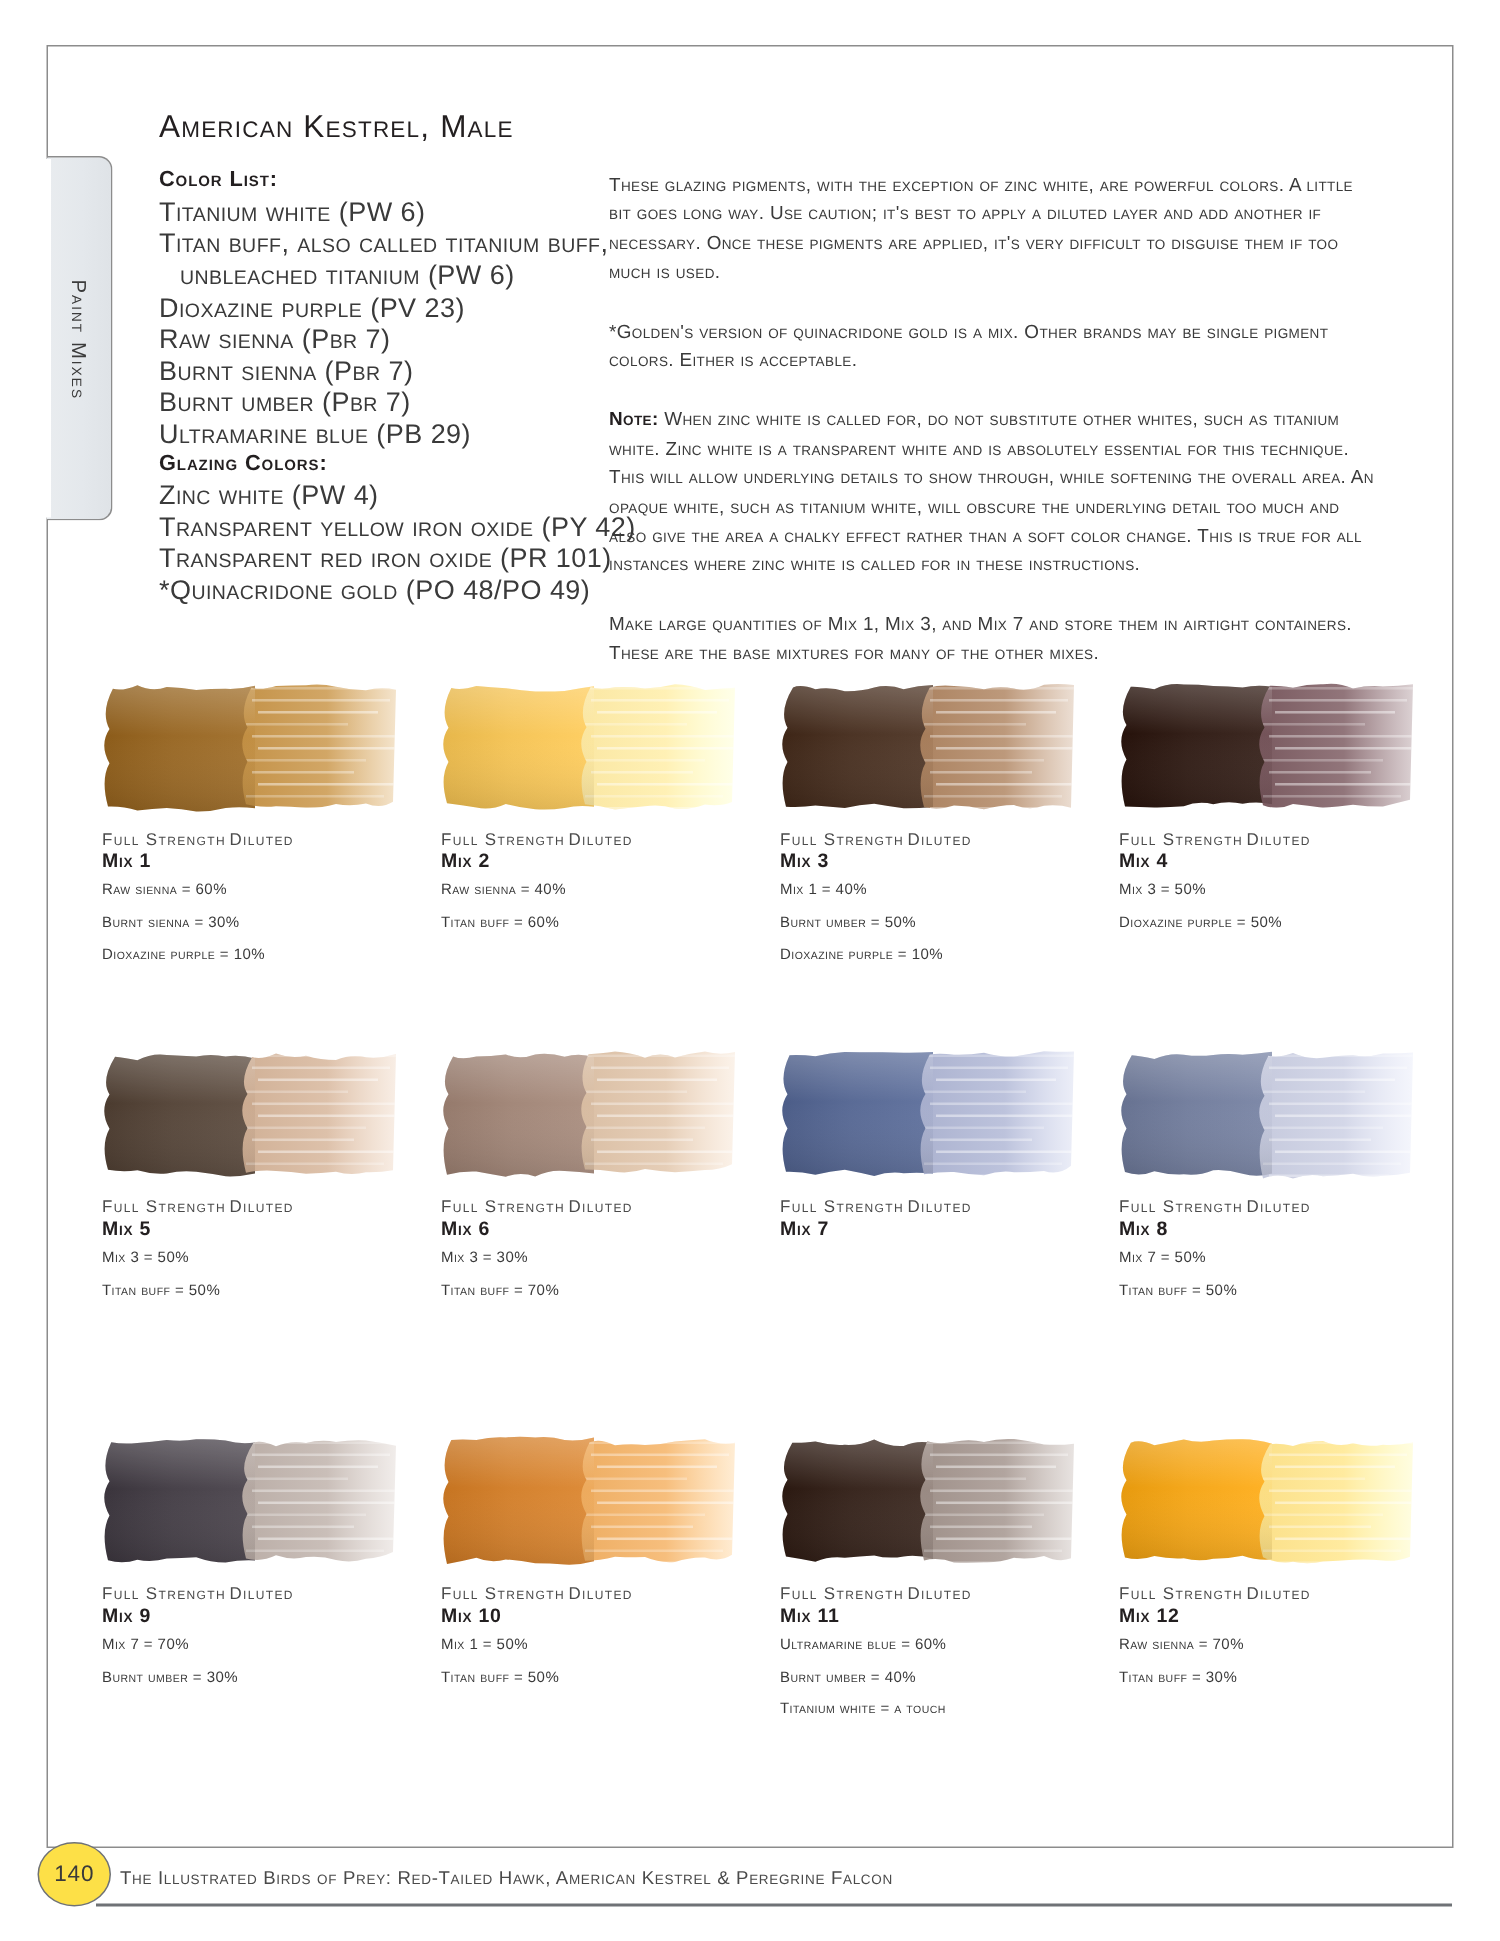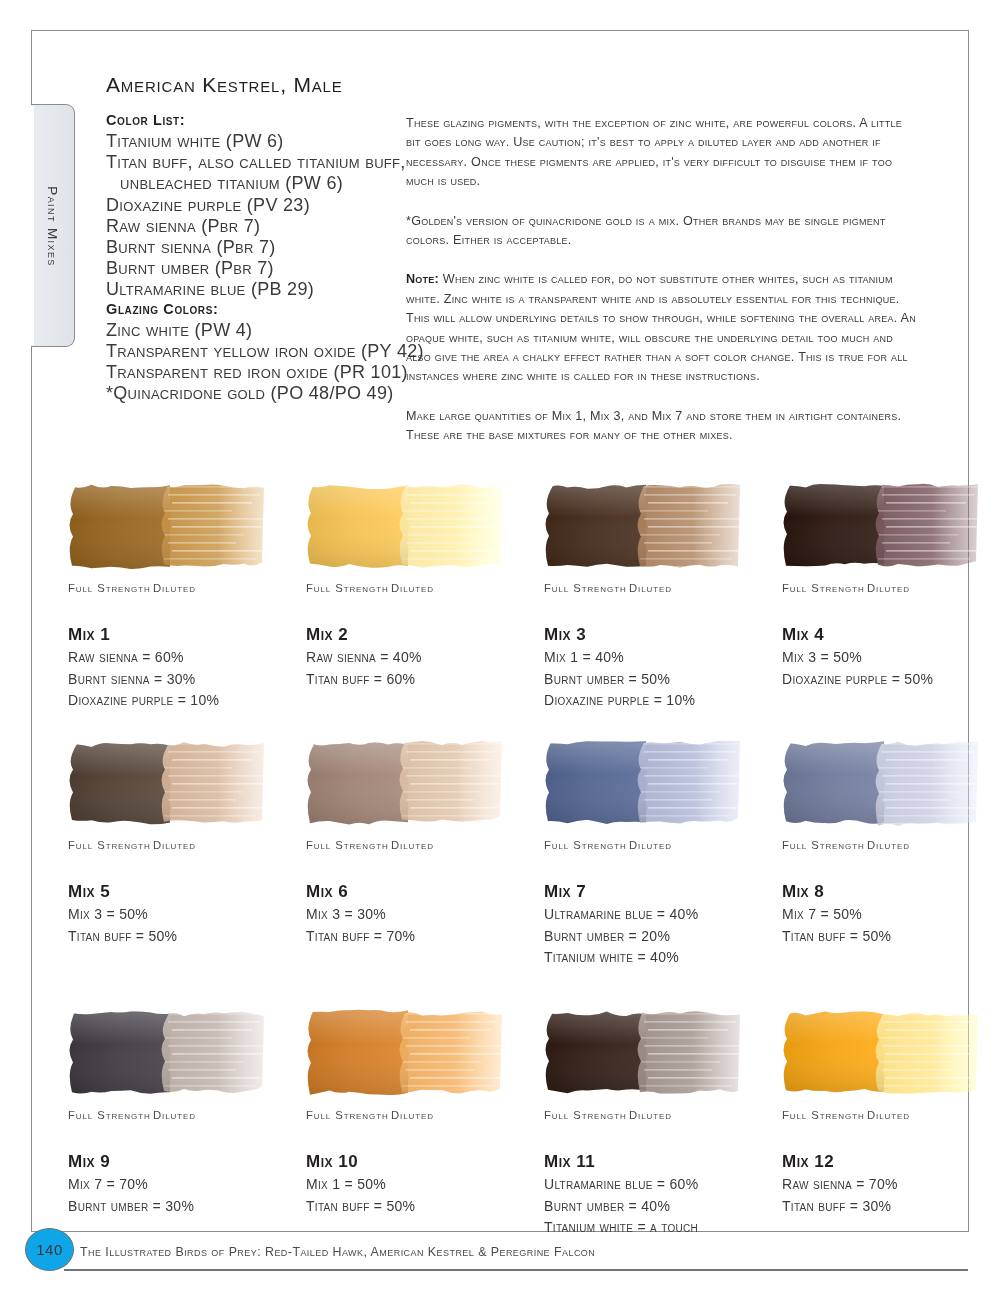--- a/index.html
+++ b/index.html
@@ -135,27 +135,26 @@
   }
   #right-col p .lead {
     font-weight: 700;
     color: #231f20;
   }
 
   
   #mix-grid {
     position: absolute;
     left: 68px;
-    top: 482px;
+    top: 454px;
     width: 880px;
     display: grid;
     grid-template-columns: repeat(4, 226px);
     grid-column-gap: 0px;
     grid-row-gap: 0px;
-    gap: 12px;
   }
   .mix-cell { position: relative; }
   .mix-r1 { height: 245px; }
   .mix-r2 { height: 258px; }
 
   .swatch {
     position: relative;
     width: 196px;
     height: 88px;
     overflow: visible;
@@ -167,34 +166,34 @@
     font-size: 11.3px;
     font-variant: small-caps;
     letter-spacing: 0.9px;
     color: #4a4a4a;
     display: flex;
   }
   .strength-row .s-full { width: 85px; }
   .strength-row .s-dil  { }
 
   .mix-name {
-    margin-top: 31px;
-    font-size: 17px;
+    margin-top: 0;
+    font-size: 13px;
     font-weight: 700;
     font-variant: small-caps;
     letter-spacing: 0.5px;
     color: #231f20;
   }
   ul.recipe {
     list-style: none;
     margin: 2px 0 0 0;
     padding: 0;
   }
   ul.recipe li {
-    font-size: 14px;
+    font-size: 10px;
     font-variant: small-caps;
     letter-spacing: 0.3px;
     line-height: 21.5px;
     color: #3a3a3a;
     white-space: nowrap;
   }
 
   
   #footer-rule {
     position: absolute;
@@ -205,21 +204,21 @@
     background: #6f7276;
   }
   #page-number {
     position: absolute;
     left: 25px;
     top: 1228px;
     width: 47px;
     height: 41px;
     border: 1.4px solid #6f7276;
     border-radius: 50%;
-    background: #0ea5e9;
+    background: #fde047;
     display: flex;
     align-items: center;
     justify-content: center;
     font-size: 15px;
     color: #3a3a3a;
     letter-spacing: 0.5px;
     z-index: 3;
   }
   #footer-text {
     position: absolute;
@@ -633,25 +632,20 @@
             <rect x="100" y="84" width="80" height="1.7" fill="#ffffff" opacity="0.37"></rect>
           </g>
           <path d="M 6.362825785021414 4.511267670841335 Q 13.8 4.033582537613256 23.6 5.241331430188438 Q 33.4 2.853972969500319 43.2 2.252954442992632 Q 53 2.560291089121165 62.8 2.5775816732311796 Q 72.6 2.4553934186587867 82.4 2.774402831255429 Q 92.2 2.9436406593631546 102 2.3295899916229246 L 102 83.30044480674769 Q 92.2 82.45768707993193 82.4 83.11844824134096 Q 72.6 81.7671591213475 62.8 84.98575319638985 Q 53 82.65003488625734 43.2 80.82706140651862 Q 33.4 81.77972371027136 23.6 84.1919087633978 Q 13.8 81.82143860452561 4 82.14322235788313 Q -1 63.94044480674769 5 53.38044480674769 Q -2 41.0604448067477 5 30.500444806747694 Q -1 20.351267670841334 6.362825785021414 4.511267670841335 Z" fill="url(#gV6)"></path>
         </svg>
       </div>
     <div class="strength-row">
       <span class="s-full">Full Strength</span>
       <span class="s-dil">Diluted</span>
     </div>
     <div class="mix-name">Mix 7</div>
-    <ul class="recipe">
-        <li>Ultramarine blue = 40%</li>
-        <li>Burnt umber = 20%</li>
-        <li>Titanium white = 40%</li>
-      </ul>
   </div>
 
   <div class="mix-cell mix-r2">
     <div class="swatch">
         <svg width="196" height="88" viewBox="0 0 196 88">
           <defs>
     <linearGradient id="gF7" x1="0" y1="0" x2="1" y2="0">
       <stop offset="0" stop-color="#677291"></stop>
       <stop offset="0.45" stop-color="#75809f"></stop>
       <stop offset="1" stop-color="#7f8aa9"></stop>

